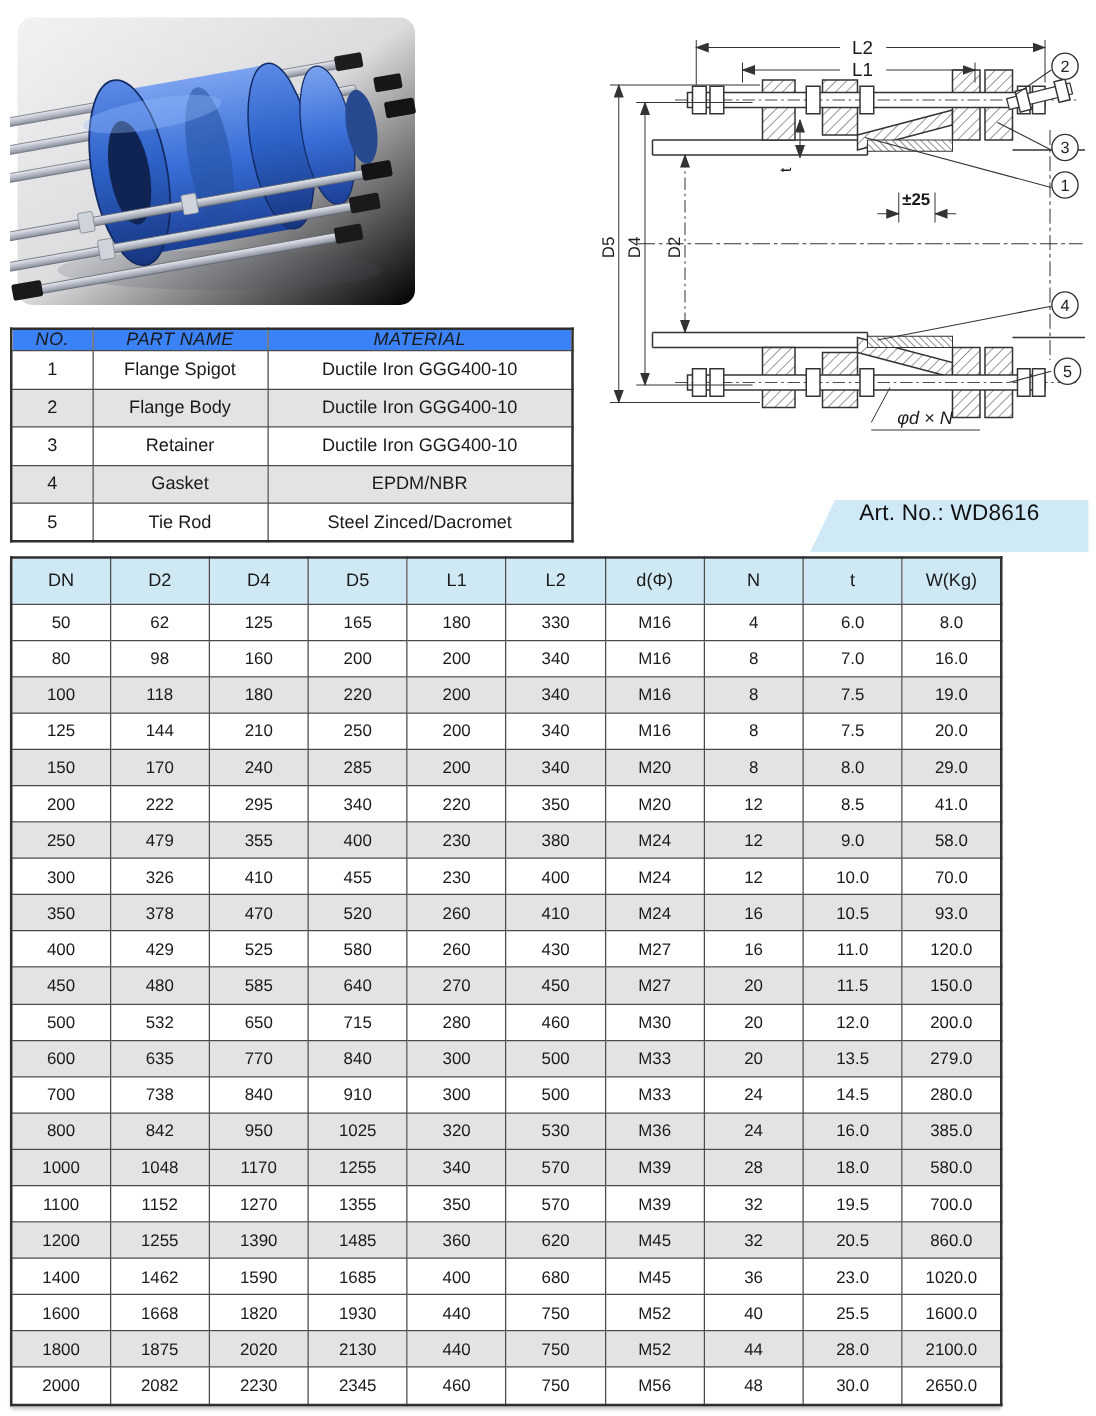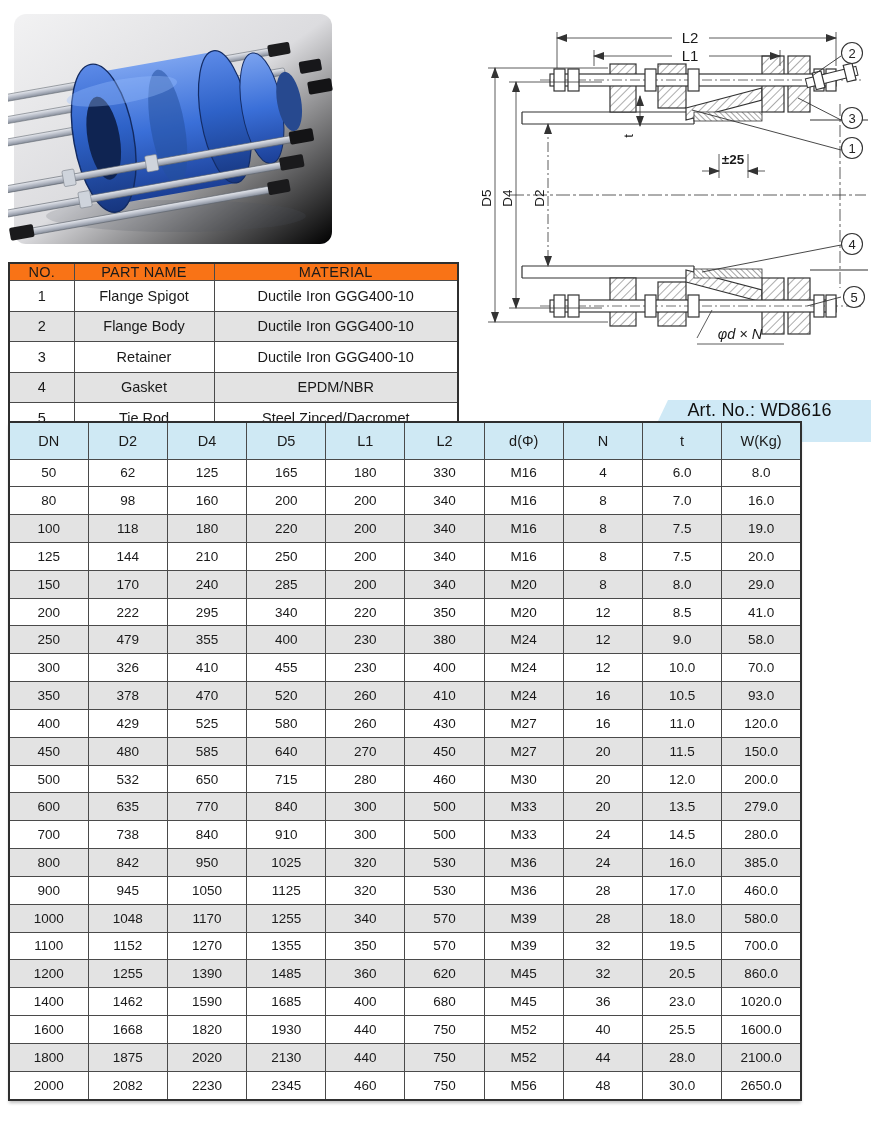--- a/index.html
+++ b/index.html
@@ -13,35 +13,35 @@
   
   .drawing{position:absolute;left:462px;top:8px;width:413px;height:352px;}
   .drawing svg text{font-family:"Liberation Sans","DejaVu Sans",sans-serif;}
   
   table{border-collapse:collapse;table-layout:fixed;}
   th,td{border:1px solid #4a4a4a;text-align:center;vertical-align:middle;padding:0 2px;overflow:hidden;white-space:nowrap;}
   .parts{
     position:absolute;left:8px;top:262px;width:449px;height:172px;
     border:2px solid #2f2f2f;font-size:14.5px;
   }
-  .parts thead tr{height:14px;background:#f97316;}
+  .parts thead tr{height:14px;background:#3b82f6;font-style:italic;}
   .parts thead th{font-weight:normal;font-size:14.5px;letter-spacing:.3px;}
   .parts tbody tr{height:28px;background:#ffffff;}
   .parts tbody tr.stripe{background:#e3e3e3;}
   
   .artno{
     position:absolute;left:648px;top:400px;width:223px;height:42px;
     background:#cfe9f6;
     clip-path:polygon(20px 0,100% 0,100% 100%,0 100%);
     display:flex;align-items:flex-start;justify-content:center;
     font-size:18px;color:#101010;letter-spacing:.2px;
   }
   
   .dims{
-    position:absolute;left:8px;top:421px;width:794px;height:680px;
+    position:absolute;left:8px;top:445px;width:794px;height:680px;
     border:2px solid #2f2f2f;font-size:13.5px;
     box-shadow:0 3px 3px -1px rgba(0,0,0,.25);
   }
   .dims thead tr{height:37px;background:#cfe9f4;}
   .dims thead th{font-weight:normal;font-size:14.5px;}
   .dims tbody tr{background:#ffffff;}
   .dims tbody tr.stripe{background:#e3e3e3;}
 </style>
 </head>
 <body>
@@ -506,32 +506,20 @@
           <td>842</td>
           <td>950</td>
           <td>1025</td>
           <td>320</td>
           <td>530</td>
           <td>M36</td>
           <td>24</td>
           <td>16.0</td>
           <td>385.0</td>
         </tr>
-        <tr>
-          <td>900</td>
-          <td>945</td>
-          <td>1050</td>
-          <td>1125</td>
-          <td>320</td>
-          <td>530</td>
-          <td>M36</td>
-          <td>28</td>
-          <td>17.0</td>
-          <td>460.0</td>
-        </tr>
         <tr class="stripe">
           <td>1000</td>
           <td>1048</td>
           <td>1170</td>
           <td>1255</td>
           <td>340</td>
           <td>570</td>
           <td>M39</td>
           <td>28</td>
           <td>18.0</td>

